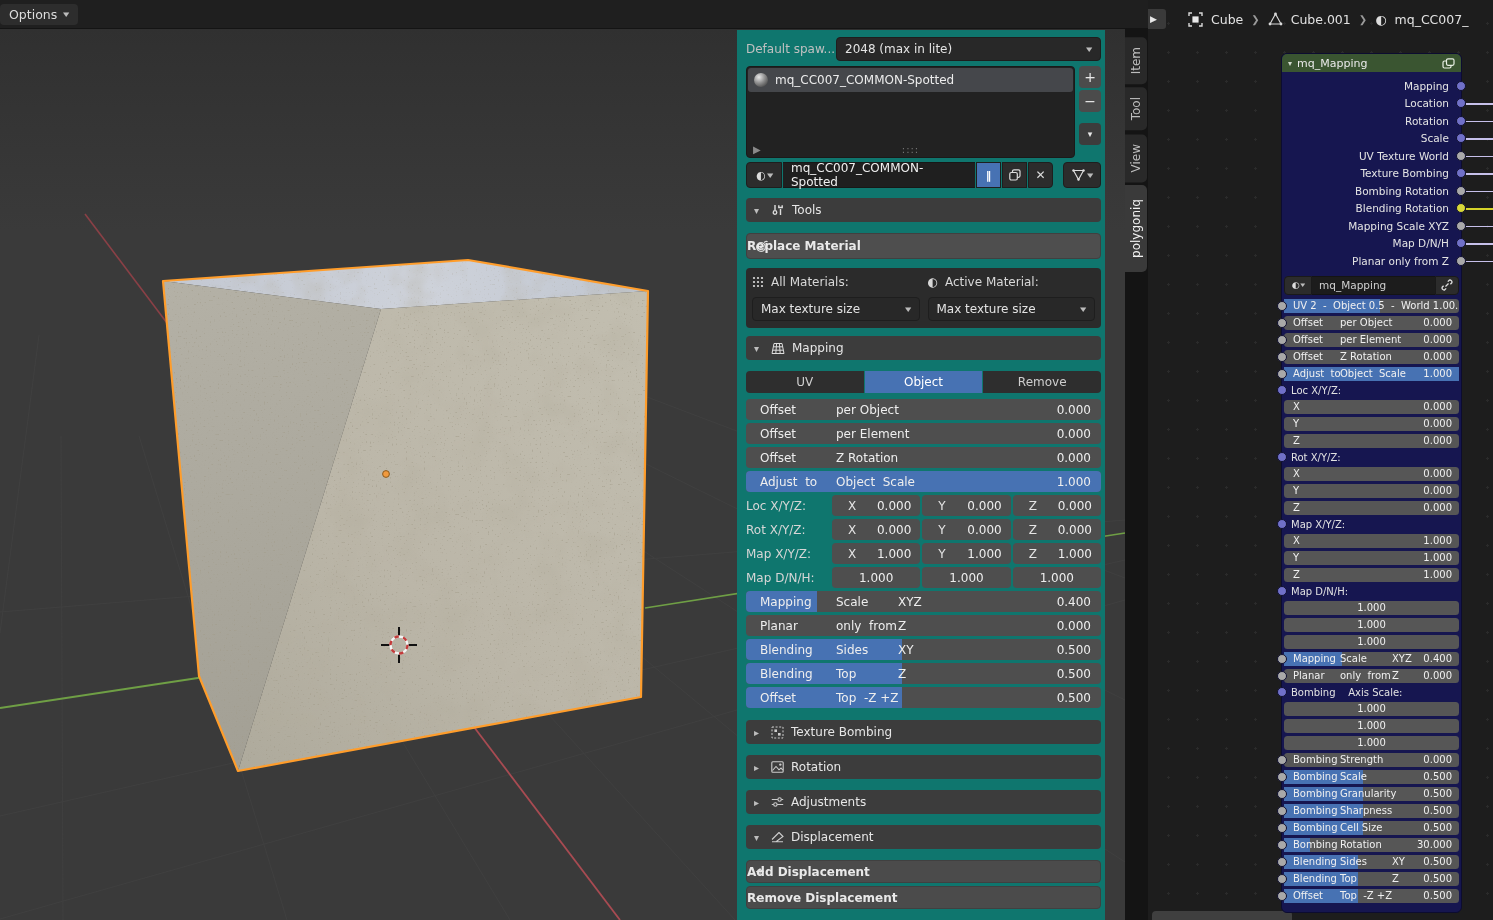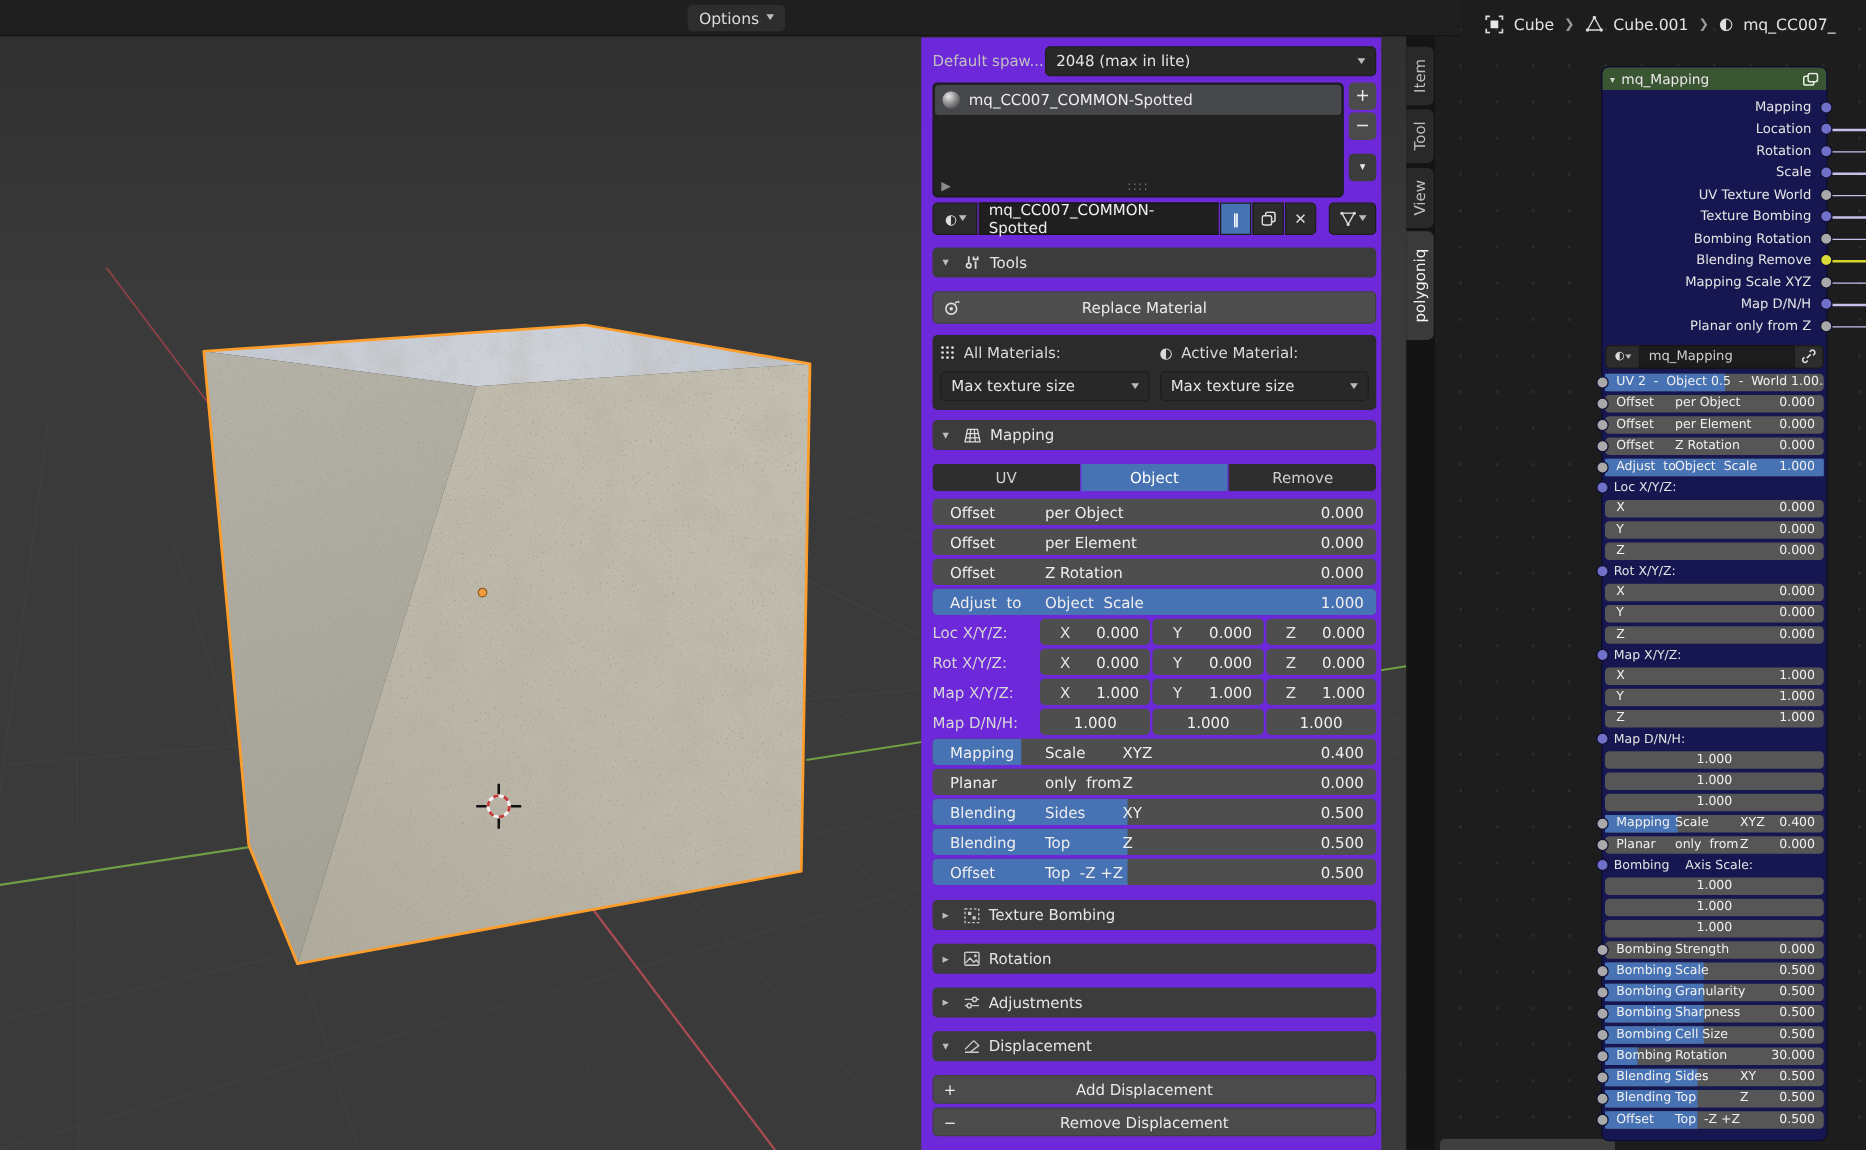--- a/index.html
+++ b/index.html
@@ -4,28 +4,28 @@
 <style>
   html,body{margin:0;padding:0;background:#101010;}
   body{width:1493px;height:920px;position:relative;overflow:hidden;
        font-family:"DejaVu Sans","Liberation Sans",sans-serif;
        -webkit-font-smoothing:antialiased;color:#ddd;}
   #root{position:absolute;inset:0;}
 
   
   #viewport{position:absolute;left:0;top:0;width:1148px;height:920px;background:#3a3a3a;}
   #vp-header{position:absolute;left:0;top:0;width:100%;height:28px;background:#1f1f1f;
-             border-bottom:1px solid #141414;z-index:30;display:flex;align-items:center;justify-content:center;padding-left:20px;}
+             border-bottom:1px solid #141414;z-index:30;display:flex;align-items:center;justify-content:flex-start;}
   .opt-btn{margin-right:10px;height:21px;padding:0 9px;background:#2d2d2d;border-radius:4px;
            display:flex;align-items:center;gap:7px;font-size:12.5px;color:#dcdcdc;cursor:pointer;}
   .chev{font-size:9px;color:#bbb;transform:scaleX(1.4);}
   #scene{position:absolute;left:0;top:28px;z-index:1;}
 
   
-  #sidebar{position:absolute;left:737px;top:30px;width:368px;height:890px;background:#6d28d9;
+  #sidebar{position:absolute;left:737px;top:30px;width:368px;height:890px;background:#0f766e;
            z-index:20;box-sizing:border-box;padding:8px 4px 0 9px;font-size:12px;}
   .srow{display:flex;align-items:center;}
   .lbl{color:#c0c0c0;}
   .drop{background:#282828;border:1px solid #1e1e1e;border-radius:4px;height:22px;display:flex;
         align-items:center;padding:0 8px;color:#e3e3e3;cursor:pointer;}
   .drop .chev{margin-left:auto;}
   #spawn-row{height:22px;margin-bottom:6px;}
   #spawn-row .lbl{width:90px;white-space:nowrap;overflow:hidden;}
   #spawn-row .drop{flex:1;}
 
@@ -50,21 +50,21 @@
   #fake-user{width:23px;background:#4772b3;color:#fff;font-size:11px;font-style:italic;font-weight:bold;}
   #mat-copy{width:23px;}
   #mat-unlink{width:23px;border-radius:0 4px 4px 0;font-size:12px;}
   #mat-filter{width:36px;border-radius:4px;margin-left:9px;gap:3px;}
 
   .sec-hdr{height:24px;background:#3c3c3c;border-radius:4px;display:flex;align-items:center;gap:7px;
            padding:0 8px;color:#e6e6e6;cursor:pointer;margin-bottom:11px;}
   .sec-hdr .tw{color:#bdbdbd;font-size:10px;width:10px;}
   .wide-btn{height:24px;background:#4e4e4e;border:1px solid #404040;border-radius:4px;display:flex;align-items:center;
             padding:0 8px;color:#e9e9e9;cursor:pointer;position:relative;margin-bottom:9px;}
-  .wide-btn .center{position:absolute;left:0;right:16px;text-align:center;}
+  .wide-btn .center{position:absolute;left:0;right:16px;text-align:left;font-weight:bold;}
 
   #two-box{background:#2b2b2b;border-radius:4px;padding:7px 6px;margin-bottom:8px;}
   .box-cols{display:flex;gap:8px;}
   .box-col{flex:1;display:flex;align-items:center;gap:7px;color:#d8d8d8;}
   #two-box .drop{flex:1;height:22px;margin-top:8px;}
 
   #mode-tabs{display:flex;height:22px;border-radius:4px;overflow:hidden;margin-bottom:6px;gap:1px;}
   .mtab{flex:1;background:#2e2e2e;display:flex;align-items:center;justify-content:center;color:#cfcfcf;cursor:pointer;}
   .mtab.active{background:#4772b3;color:#fff;}
 
@@ -625,21 +625,21 @@
             <span>Texture Bombing</span>
             <span class="nsock r" style="background: rgb(112, 112, 200);"></span>
             <span class="wire" style="background: rgb(198, 192, 234);"></span>
           </div>
           <div class="nout">
             <span>Bombing Rotation</span>
             <span class="nsock r" style="background: rgb(169, 169, 169);"></span>
             <span class="wire" style="background: rgb(198, 192, 234);"></span>
           </div>
           <div class="nout">
-            <span>Blending Remove</span>
+            <span>Blending Rotation</span>
             <span class="nsock r" style="background: rgb(216, 216, 56);"></span>
             <span class="wire" style="background: rgb(214, 211, 42);"></span>
           </div>
           <div class="nout">
             <span>Mapping Scale XYZ</span>
             <span class="nsock r" style="background: rgb(169, 169, 169);"></span>
             <span class="wire" style="background: rgb(198, 192, 234);"></span>
           </div>
           <div class="nout">
             <span>Map D/N/H</span>

